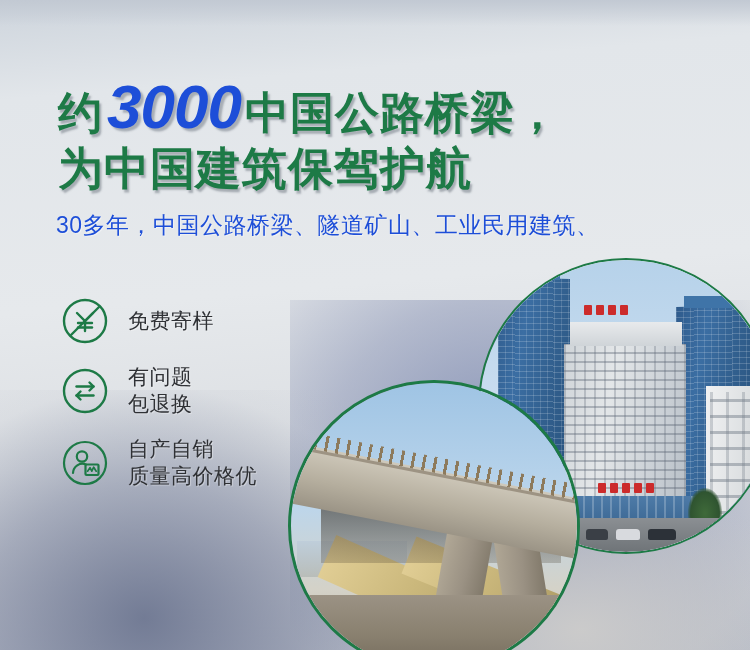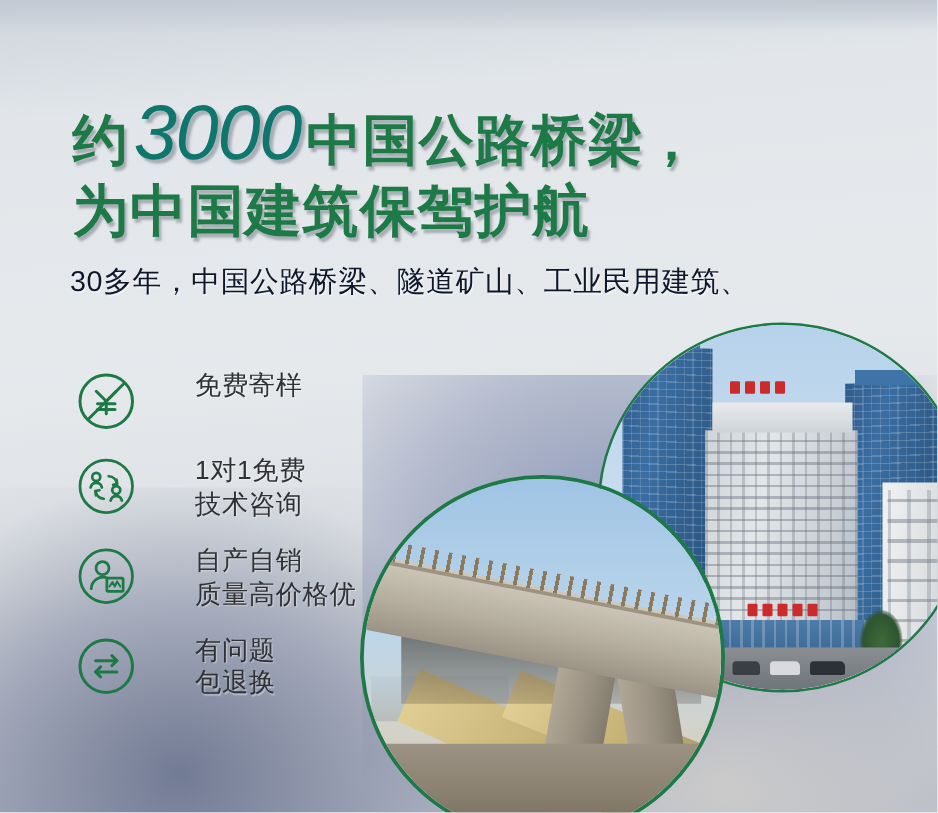--- a/index.html
+++ b/index.html
@@ -70,57 +70,56 @@
   .hl1 { margin-bottom: 8px; }
   .hl-green {
     font-size: 44px;
     font-weight: bold;
     color: #1d7a46;
     text-shadow: 2px 3px 2px rgba(90,100,110,0.45);
     letter-spacing: 1px;
   }
   .hl-number {
     font-size: 62px;
-    font-weight: normal;
+    font-weight: bold;
     font-style: italic;
-    color: #0f766e;
+    color: #1d4ed8;
     text-shadow: 3px 3px 2px rgba(95,105,115,0.45);
     letter-spacing: -1px;
     padding: 0 4px;
   }
   .hl2 .hl-green {
     font-size: 45px;
   }
 
   
   .subtitle {
     position: absolute;
     left: 56px;
     top: 208px;
     width: 660px;
-    color: #0f172a;
+    color: #1d4ed8;
     font-size: 23px;
     line-height: 1.52;
     letter-spacing: 0.5px;
     text-shadow: 1px 1px 1px rgba(255,255,255,0.45);
   }
   .subtitle div { white-space: nowrap; }
 
   
   .features {
     position: absolute;
     left: 60px;
     top: 296px;
     z-index: 6;
   }
   .feature-row {
     display: flex;
-    align-items: flex-start;
+    align-items: center;
     margin-bottom: 18px;
-    gap: 28px;
   }
   .feature-icon {
     width: 50px;
     height: 50px;
     flex: 0 0 50px;
     margin-right: 18px;
   }
   .feature-icon svg { display: block; }
   .feature-label {
     color: #2f3135;
@@ -405,61 +404,44 @@
           <path d="M17 17 L25 25 L33 17" stroke-linecap="round"></path>
           <path d="M25 25 L25 35" stroke-linecap="round"></path>
           <path d="M18 27 H32" stroke-linecap="round"></path>
           <path d="M18 31.5 H32" stroke-linecap="round"></path>
           <path d="M11 39 L39 11" stroke-linecap="round"></path>
         </svg>
       </span>
       <span class="feature-label">免费寄样</span>
     </div>
 
+
     <div class="feature-row">
       <span class="feature-icon">
-        <svg viewBox="0 0 50 50" width="50" height="50" fill="none" stroke="#1d7a46" stroke-width="2.2">
+        <svg viewBox="0 0 50 50" width="50" height="50" fill="none" stroke="#1d7a46" stroke-width="2.4">
           <circle cx="25" cy="25" r="21"></circle>
-          <circle cx="17" cy="17.5" r="3.2"></circle>
-          <path d="M12.5 26 a4.6 4.6 0 0 1 9 0" stroke-linecap="round"></path>
-          <circle cx="33" cy="28" r="3.2"></circle>
-          <path d="M28.5 36.5 a4.6 4.6 0 0 1 9 0" stroke-linecap="round"></path>
-          <path d="M27 17 a7 7 0 0 1 6.5 6" stroke-linecap="round"></path>
-          <path d="M30.5 23.8 L33.7 23.2 L33.2 19.8" stroke-linecap="round" stroke-linejoin="round"></path>
-          <path d="M23 35 a7 7 0 0 1 -6.5 -6" stroke-linecap="round"></path>
-          <path d="M19.5 28.2 L16.3 28.8 L16.8 32.2" stroke-linecap="round" stroke-linejoin="round"></path>
+          <path d="M33.5 20.5 H16.5" stroke-linecap="round"></path>
+          <path d="M29.5 16.5 L33.5 20.5 L29.5 24.5" stroke-linecap="round" stroke-linejoin="round"></path>
+          <path d="M16.5 29.5 H33.5" stroke-linecap="round"></path>
+          <path d="M20.5 25.5 L16.5 29.5 L20.5 33.5" stroke-linecap="round" stroke-linejoin="round"></path>
         </svg>
       </span>
-      <span class="feature-label">1对1免费
-技术咨询</span>
+      <span class="feature-label">有问题
+包退换</span>
     </div>
 
     <div class="feature-row">
       <span class="feature-icon">
         <svg viewBox="0 0 50 50" width="50" height="50" fill="none" stroke="#1d7a46" stroke-width="2.2">
           <circle cx="25" cy="25" r="21"></circle>
           <circle cx="22" cy="18.5" r="5.2"></circle>
           <path d="M13 35 a9.5 9.5 0 0 1 13 -8.6" stroke-linecap="round"></path>
           <rect x="25.5" y="26.5" width="13" height="10.5" rx="1"></rect>
           <path d="M27.6 33.2 L30 29.6 L31.8 33.2 L33.7 29.2 L36.2 33.2" stroke-width="1.7" stroke-linecap="round" stroke-linejoin="round"></path>
         </svg>
       </span>
       <span class="feature-label">自产自销
 质量高价格优</span>
     </div>
 
-    <div class="feature-row">
-      <span class="feature-icon">
-        <svg viewBox="0 0 50 50" width="50" height="50" fill="none" stroke="#1d7a46" stroke-width="2.4">
-          <circle cx="25" cy="25" r="21"></circle>
-          <path d="M33.5 20.5 H16.5" stroke-linecap="round"></path>
-          <path d="M29.5 16.5 L33.5 20.5 L29.5 24.5" stroke-linecap="round" stroke-linejoin="round"></path>
-          <path d="M16.5 29.5 H33.5" stroke-linecap="round"></path>
-          <path d="M20.5 25.5 L16.5 29.5 L20.5 33.5" stroke-linecap="round" stroke-linejoin="round"></path>
-        </svg>
-      </span>
-      <span class="feature-label">有问题
-包退换</span>
-    </div>
-
   </div>
 
 </div>
 
 </body></html>

